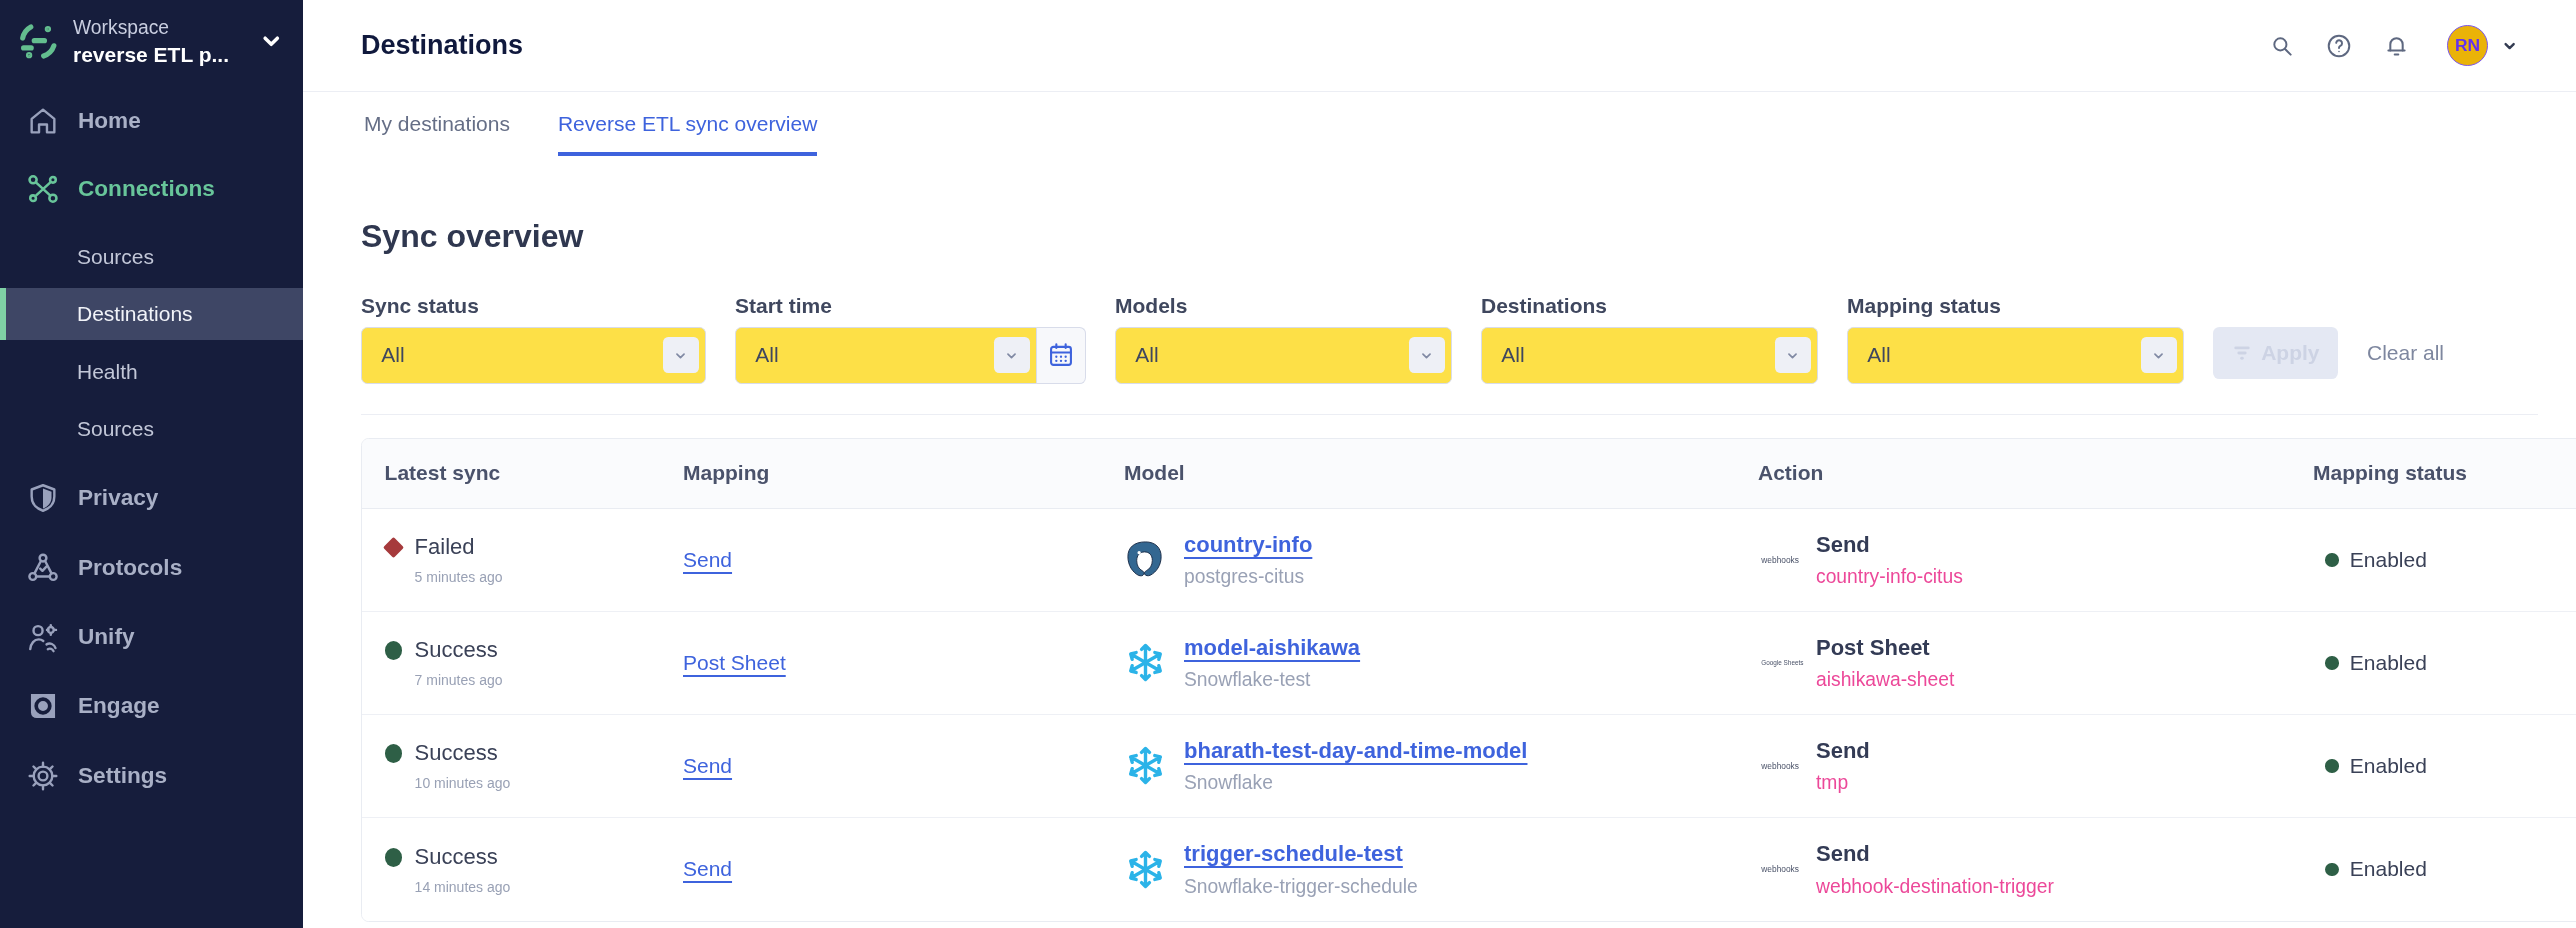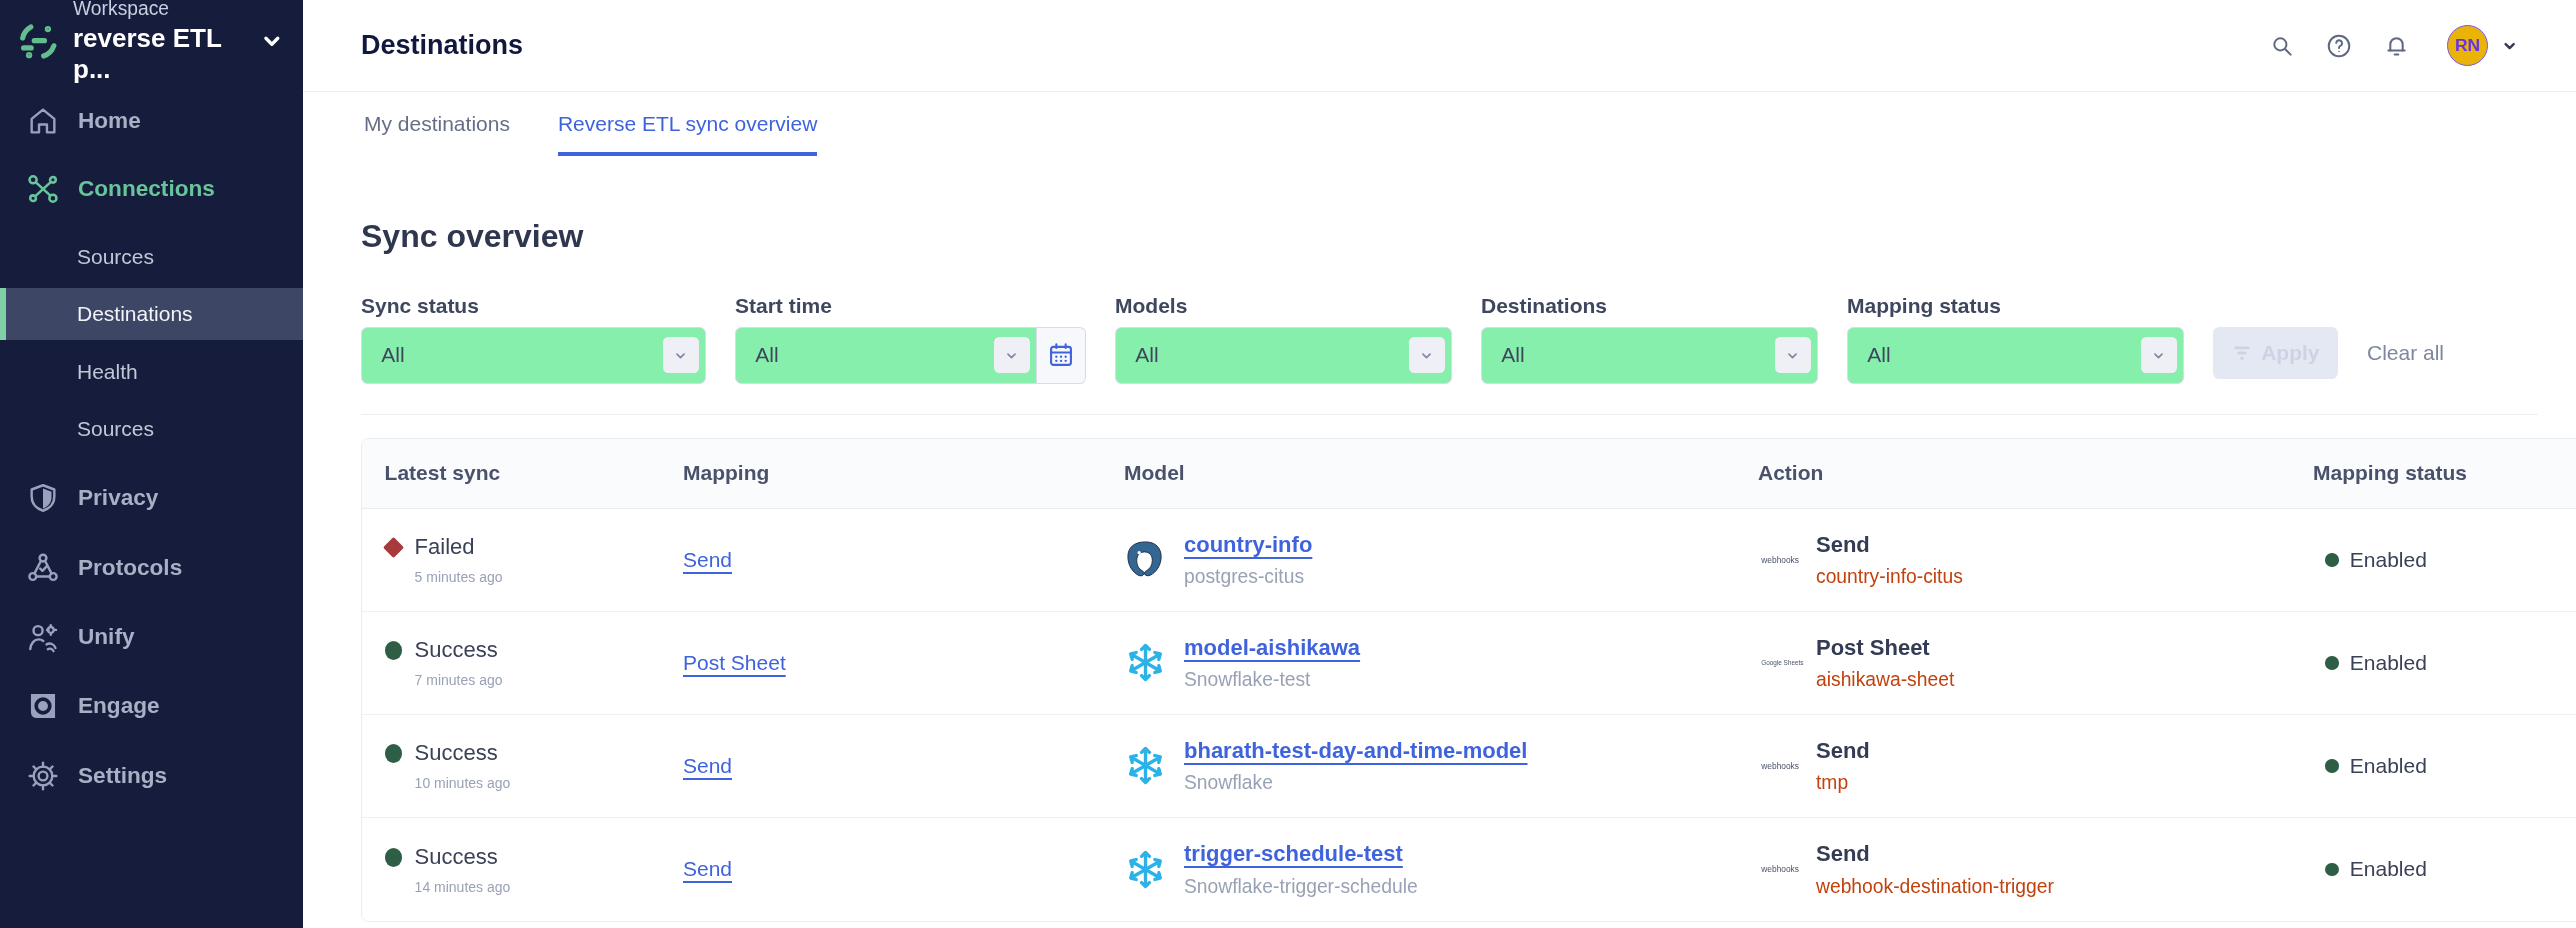--- a/index.html
+++ b/index.html
@@ -5,21 +5,21 @@
   * { margin:0; padding:0; box-sizing:border-box; }
   html,body { width:2576px; height:929px; overflow:hidden; background:#fff;
               font-family:"Liberation Sans", sans-serif; }
 
   
   .sidebar { position:absolute; left:0; top:0; bottom:0; width:303px; background:#161D3C; z-index:5; }
   .ws { height:83px; display:flex; align-items:center; padding:0 19.3px 0 18px; }
   .ws-logo { width:41px; height:41px; flex:none; }
   .ws-text { margin-left:14px; line-height:1.2; }
   .ws-label { font-size:19.3px; color:#C9CEE0; font-weight:400; }
-  .ws-name  { font-size:26px; color:#FFFFFF; font-weight:700; margin-top:2.6px; }
+  .ws-name  { font-size:21px; color:#FFFFFF; font-weight:700; margin-top:2.6px; }
   .ws-chevron { margin-left:auto; width:24.5px; height:24.5px; }
 
   .nav { padding-top:12.3px; }
   .nav-item { height:52px; display:flex; align-items:center; padding-left:26px; cursor:pointer; }
   .nav-item .nav-ico { width:34px; height:34px; flex:none; }
   .nav-item .nav-lbl { margin-left:18px; font-size:22.6px; font-weight:600; color:#A9B0C6; }
   .nav-item.green .nav-lbl { color:#68C59A; }
   .gap-lg { margin-top:16px; }
   .gap-sm { margin-top:5.2px; }
   .gap-bt { margin-top:17.4px; }
@@ -46,21 +46,21 @@
   .tab.active { color:#3E63DD; }
   .tab.active::after { content:""; position:absolute; left:0; right:0; bottom:0; height:3.9px; background:#3E63DD; }
 
   .content { padding:61px 0 0 58px; width:2235px; }
   .h-overview { font-size:32px; font-weight:700; color:#2F374F; line-height:39px; }
 
   
   .filters { display:flex; margin-top:37px; align-items:flex-start; }
   .fgroup + .fgroup, .filters .apply-btn, .filters .clear-all { margin-left:29px; }
   .flabel { font-size:21px; font-weight:600; color:#3F475E; line-height:26px; margin-bottom:7.7px; }
-  .select { height:57px; background:#86efac; border:1.3px solid #D8DCEA; border-radius:6.4px;
+  .select { height:57px; background:#fde047; border:1.3px solid #D8DCEA; border-radius:6.4px;
             display:flex; align-items:center; padding:0 6.4px 0 19.3px; cursor:pointer; }
   .select .sel-val { font-size:21px; color:#3F475E; }
   .sel-chev { margin-left:auto; width:36px; height:36px; border-radius:5.2px; background:#EEF0F6;
               display:flex; align-items:center; justify-content:center; }
   .w535 .select { width:345px; }
   .w522 .select { width:337px; }
   .starttime-wrap { display:flex; }
   .starttime-wrap .select { width:302px; border-radius:6.4px 0 0 6.4px; }
   .cal-btn { width:49px; height:57px; border:1.3px solid #D8DCEA; border-left:none; border-radius:0 6.4px 6.4px 0;
              background:#F7F8FB; display:flex; align-items:center; justify-content:center; cursor:pointer; }
@@ -96,21 +96,21 @@
   .model-txt { margin-left:17px; }
   a.modellink { font-size:22px; font-weight:700; color:#3E63DD; text-decoration:underline; text-underline-offset:5.2px; text-decoration-thickness:1.9px; cursor:pointer; line-height:26px; }
   .model-sub { font-size:19.3px; color:#99A1B5; margin-top:8.4px; }
 
   .actioncell { display:flex; align-items:center; }
   .act-logo { width:41px; flex:none; display:flex; align-items:center; gap:3.2px; }
   .act-cap { font-size:8.4px; color:#4A5268; white-space:nowrap; }
   .act-cap.sheets { font-size:6.4px; }
   .act-txt { margin-left:17px; }
   .act-title { font-size:22px; font-weight:700; color:#333B55; line-height:26px; }
-  .act-sub { font-size:19.3px; color:#c2410c; margin-top:8.4px; }
+  .act-sub { font-size:19.3px; color:#ec4899; margin-top:8.4px; }
 
   .mstatus { display:flex; align-items:center; padding-left:19.3px; }
   .dot { width:13.5px; height:13.5px; border-radius:50%; background:#2E5F46; flex:none; }
   .mstatus span { font-size:21px; color:#3A4157; margin-left:11px; }
 </style>
 </head>
 <body>
 
 <nav class="sidebar">
   <div class="ws">

